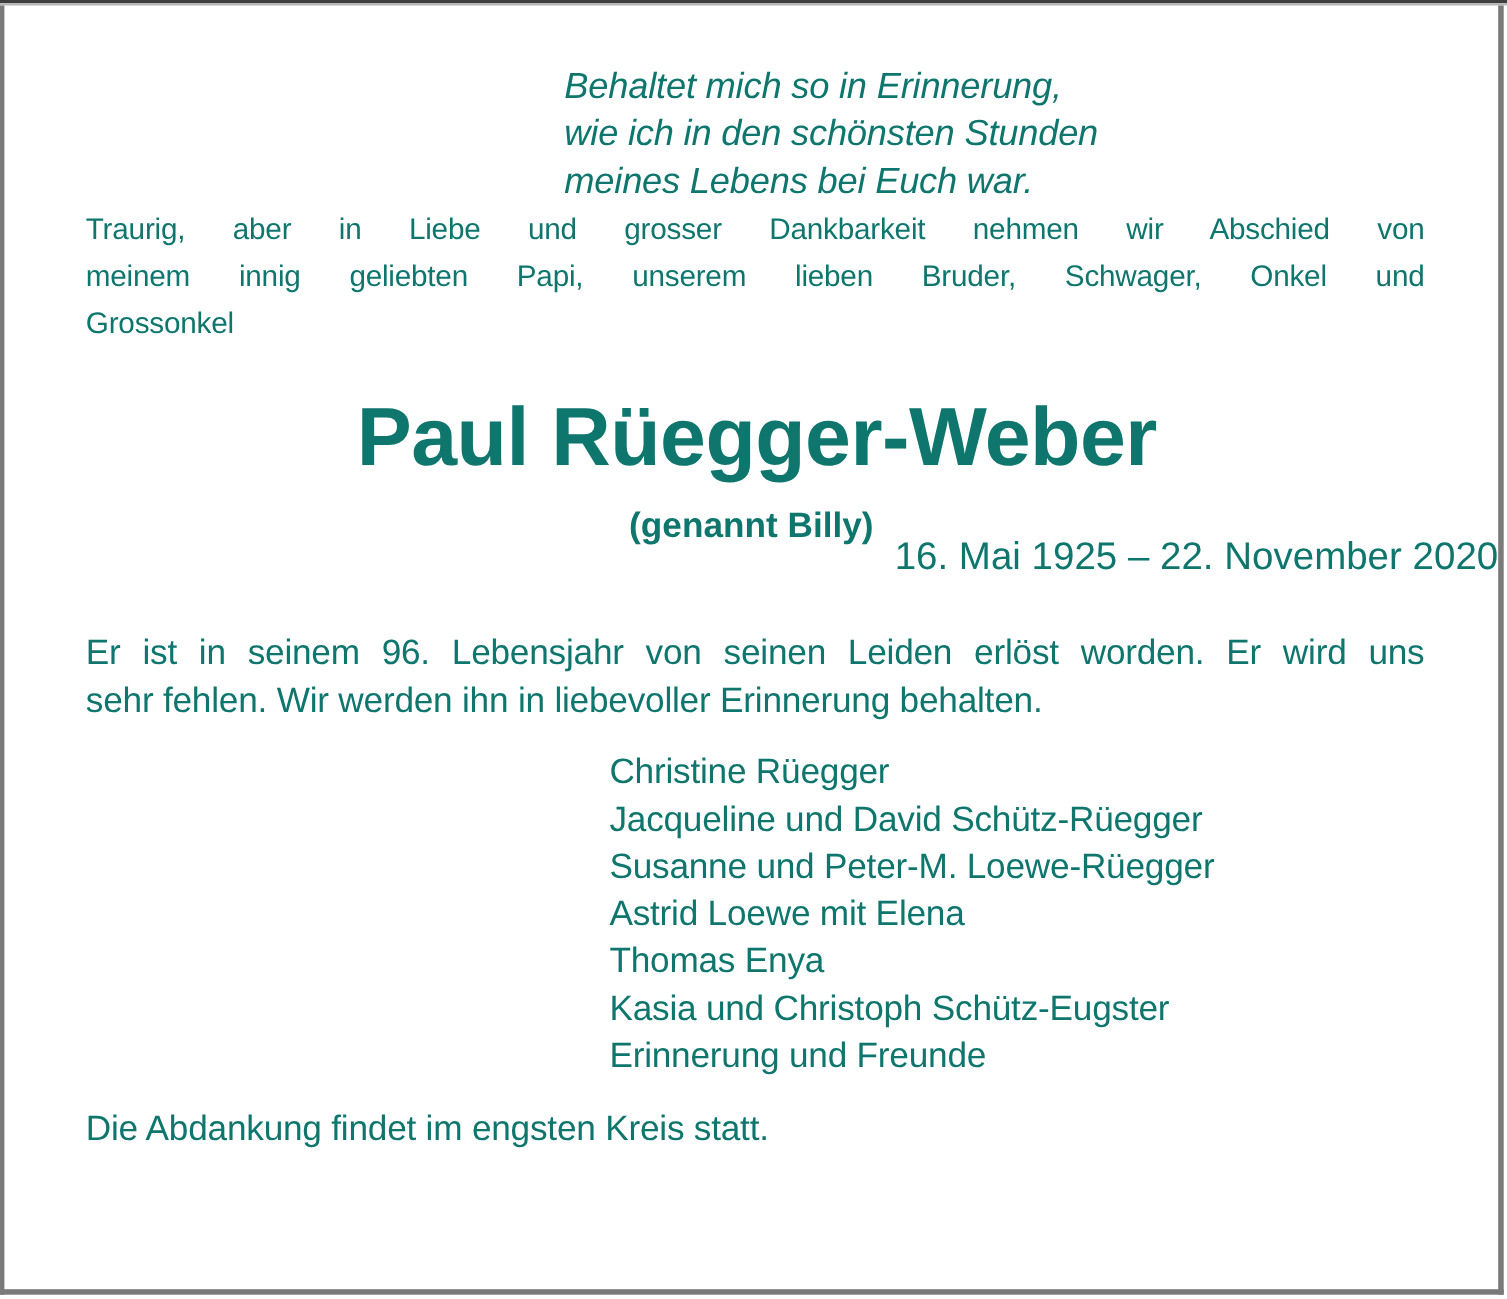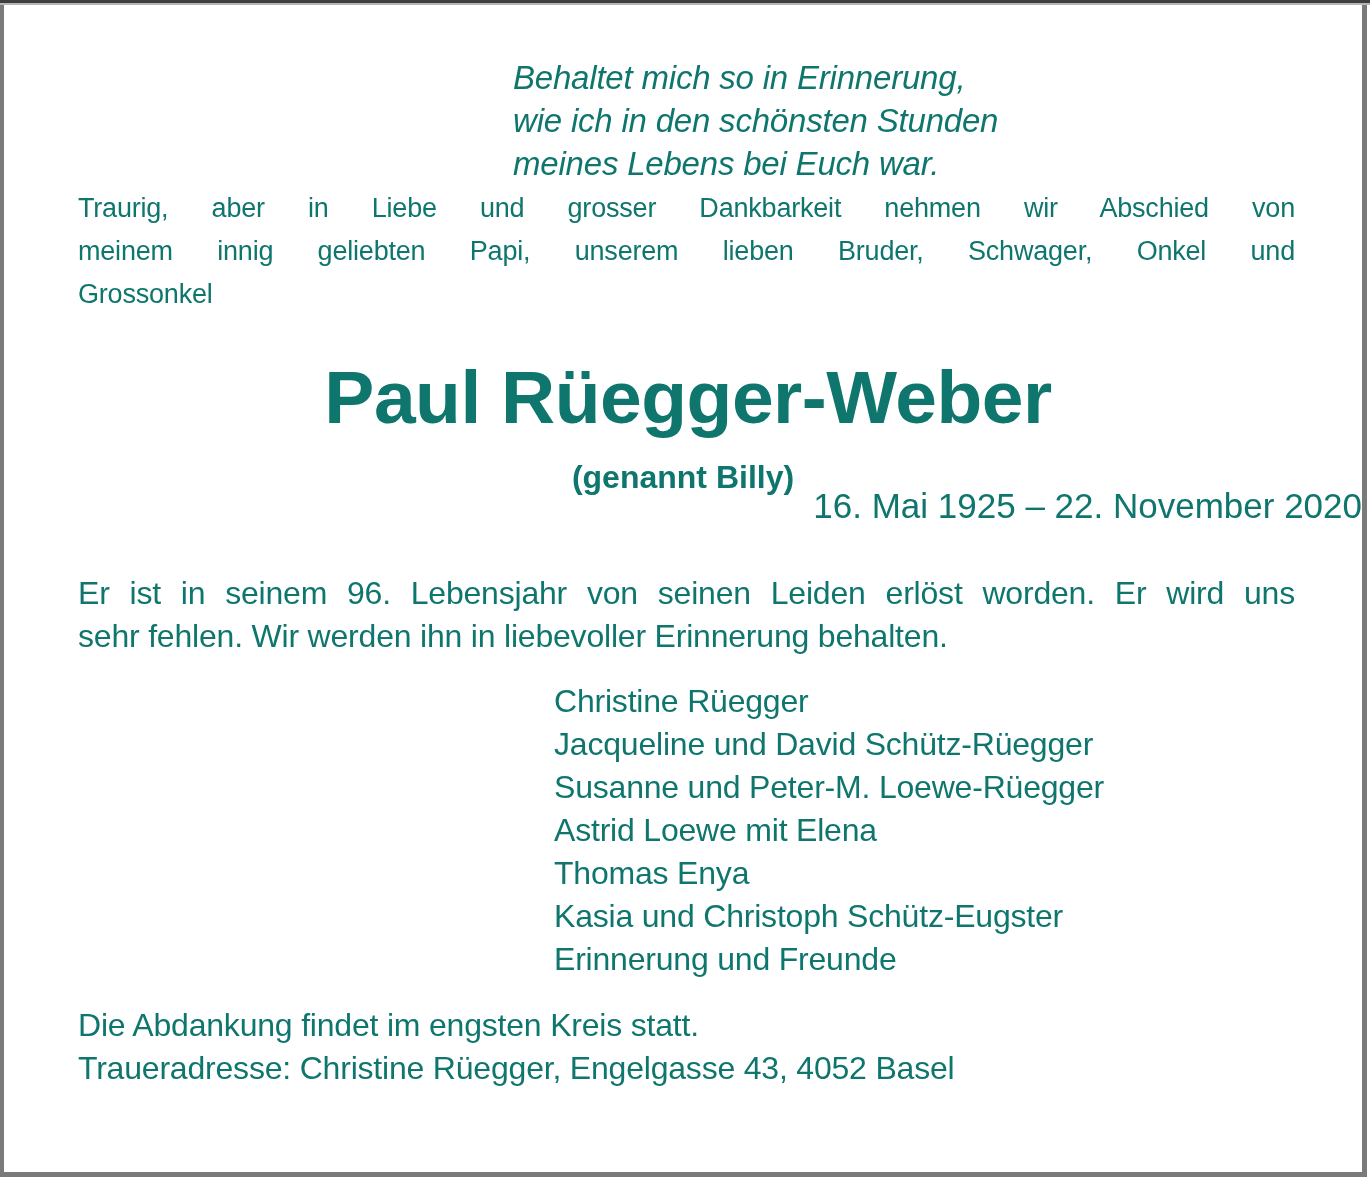--- a/index.html
+++ b/index.html
@@ -136,16 +136,15 @@
     <div class="mourner-line">Jacqueline und David Schütz-Rüegger</div>
     <div class="mourner-line">Susanne und Peter-M. Loewe-Rüegger</div>
     <div class="mourner-line">Astrid Loewe mit Elena</div>
     <div class="mourner-line">Thomas Enya</div>
     <div class="mourner-line">Kasia und Christoph Schütz-Eugster</div>
     <div class="mourner-line">Erinnerung und Freunde</div>
   </div>
 
   <div class="closing">
     <div>Die Abdankung findet im engsten Kreis statt.</div>
-    <div>Traueradresse: Christine Rüegger, Engelgasse 43, 4052 Basel</div>
   </div>
 
 </div>
 
 </body></html>

